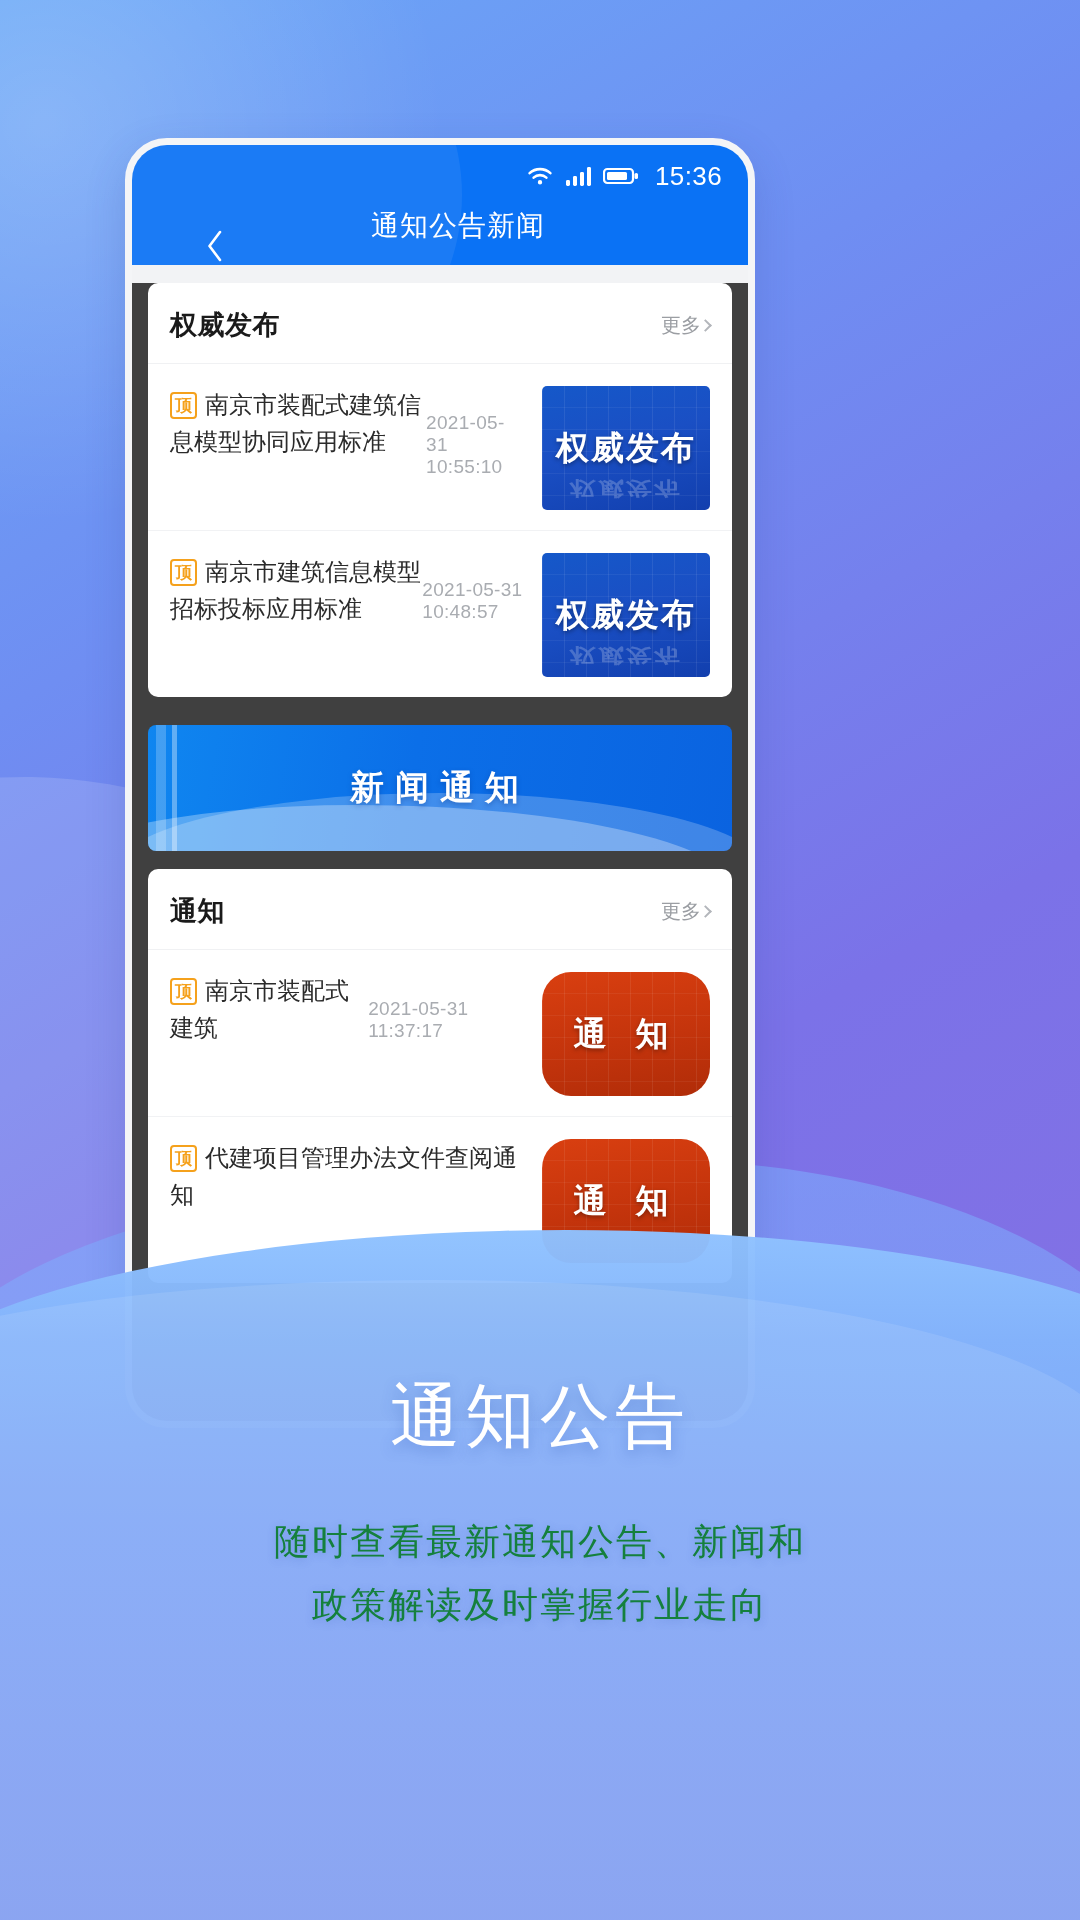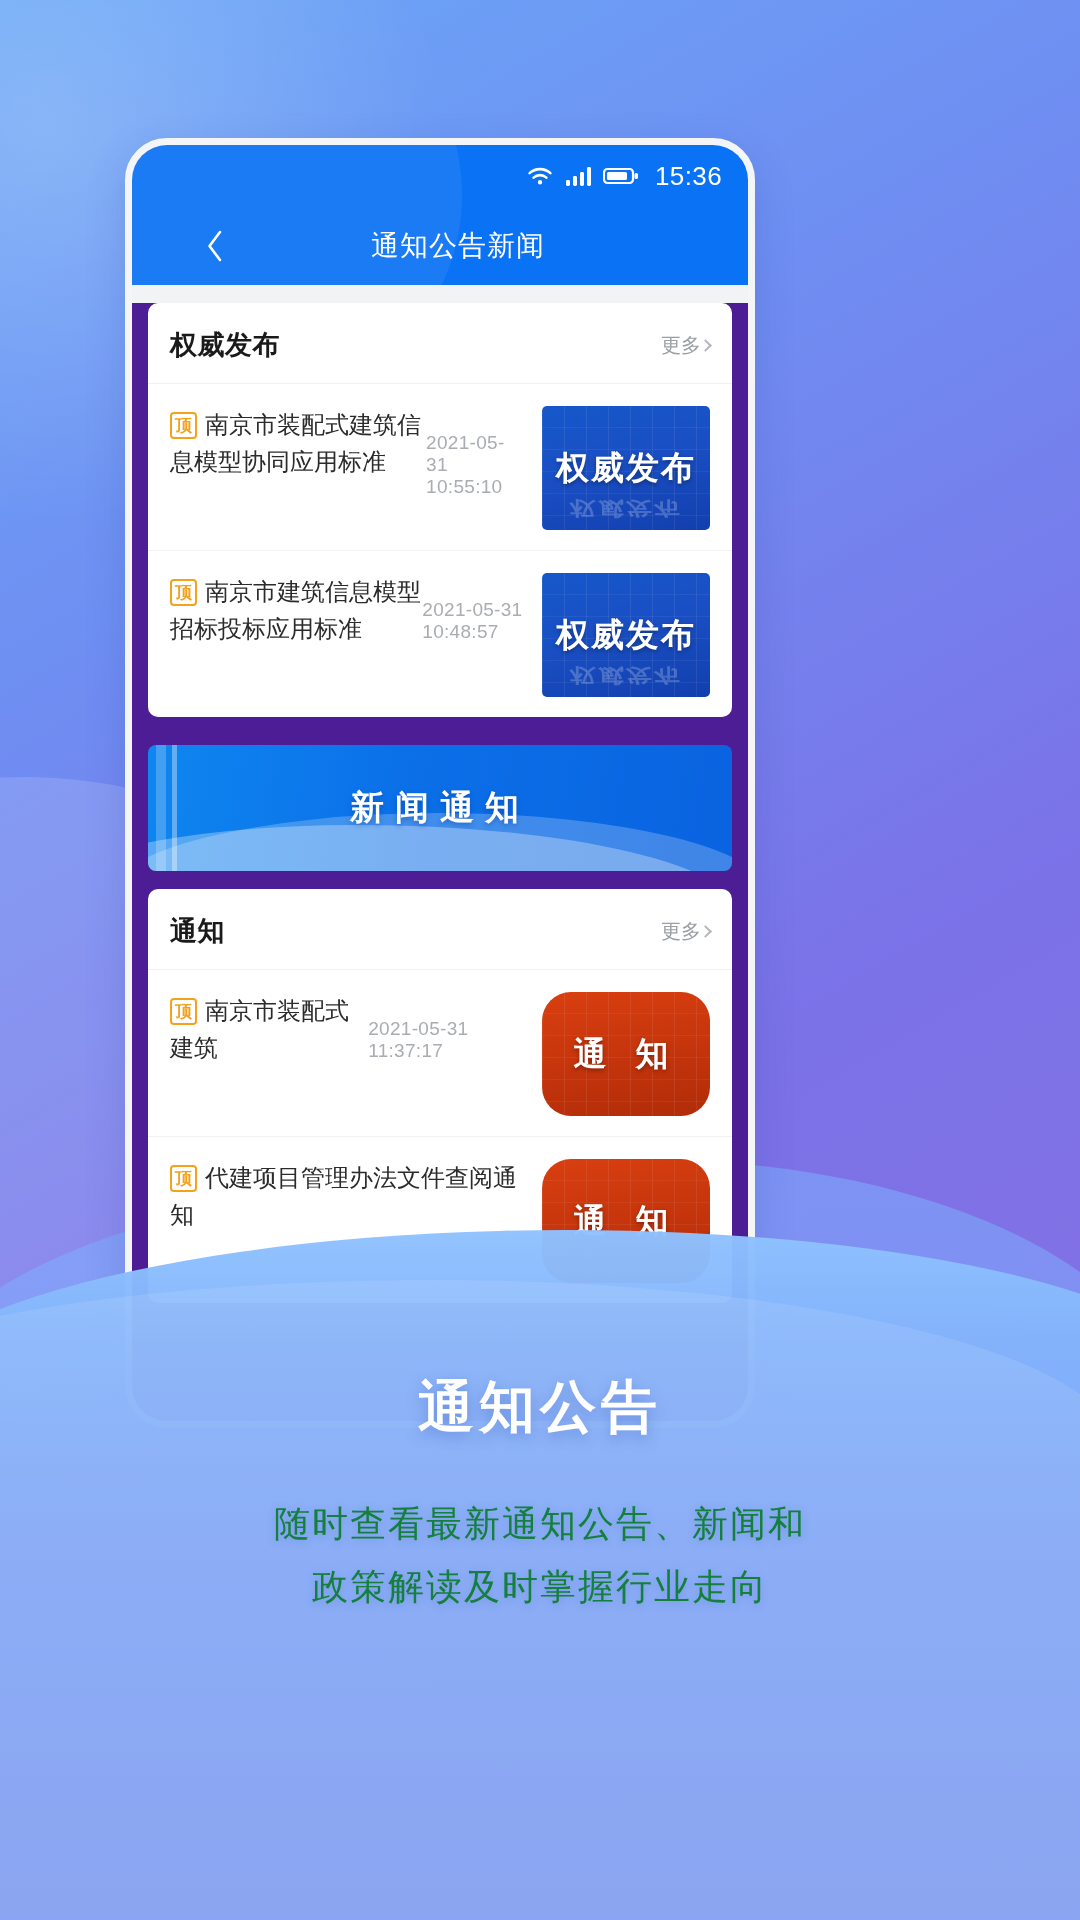--- a/index.html
+++ b/index.html
@@ -43,21 +43,21 @@
     border:7px solid #f4f5f7;
     border-radius:42px;
     overflow:hidden;
     box-shadow:0 14px 40px rgba(40,60,150,.18);
   }
   .phone-inner { position:absolute; inset:0; background:#f2f3f5; overflow:hidden; }
 
   
   .header {
     position:relative;
-    height:140px;
+    height:120px;
     background:#0a72f5;
     overflow:hidden;
     padding-left:36px;
   }
   .header-gloss {
     position:absolute; left:-90px; top:-160px;
     width:420px; height:420px; border-radius:50%;
     background:rgba(255,255,255,.07);
   }
   .statusbar {
@@ -68,32 +68,32 @@
     gap:10px;
   }
   .sb-icon { display:flex; align-items:center; }
   .sb-time {
     color:#fff; font-size:26px; letter-spacing:.4px;
     margin-left:6px; font-weight:400;
   }
   .navbar {
     position:relative;
     height:78px;
-    display:flex; align-items:center; justify-content:center;font-family:Liberation Serif, serif;
+    display:flex; justify-content:center;font-family:Liberation Serif, serif;
   }
   .nav-back {
     position:absolute; left:26px; top:50%; transform:translateY(-50%);
     width:42px; height:42px; display:flex; align-items:center; justify-content:center;
   }
   .nav-title {
     color:#fff; font-size:28px; font-weight:500; letter-spacing:1px;
   }
 
   
-  .screen-body { position:relative; height:1150px; background:#4c1d95; padding:0; }
+  .screen-body { position:relative; height:1150px; background:#404040; padding:0; }
 
   .card {
     background:#fff;
     margin:18px 16px 0 16px;
     border-radius:10px;
     overflow:hidden;
   }
   .card-head {
     display:flex; align-items:center; justify-content:space-between;
     padding:24px 22px 20px 22px;
@@ -196,21 +196,21 @@
   .promo-wave2 {
     position:absolute; left:-200px; right:-40px; top:120px; height:660px;
     background:rgba(255,255,255,.10);
     border-radius:48% 52% 0 0 / 20% 26% 0 0;
   }
   .promo-content {
     position:absolute; left:0; right:0; top:210px;
     text-align:center;
   }
   .promo-title {
-    color:#fff; font-size:56px; font-weight:700;
+    color:#fff; font-size:70px; font-weight:400;
     letter-spacing:5px;
     text-shadow:0 5px 14px rgba(40,80,180,.35);
   }
   .promo-sub {
     margin-top:46px;
     color:#15803d; font-size:36px; line-height:1.75; letter-spacing:2px;
     font-weight:400;
     text-shadow:0 2px 8px rgba(40,80,180,.25);
   }
 </style>

